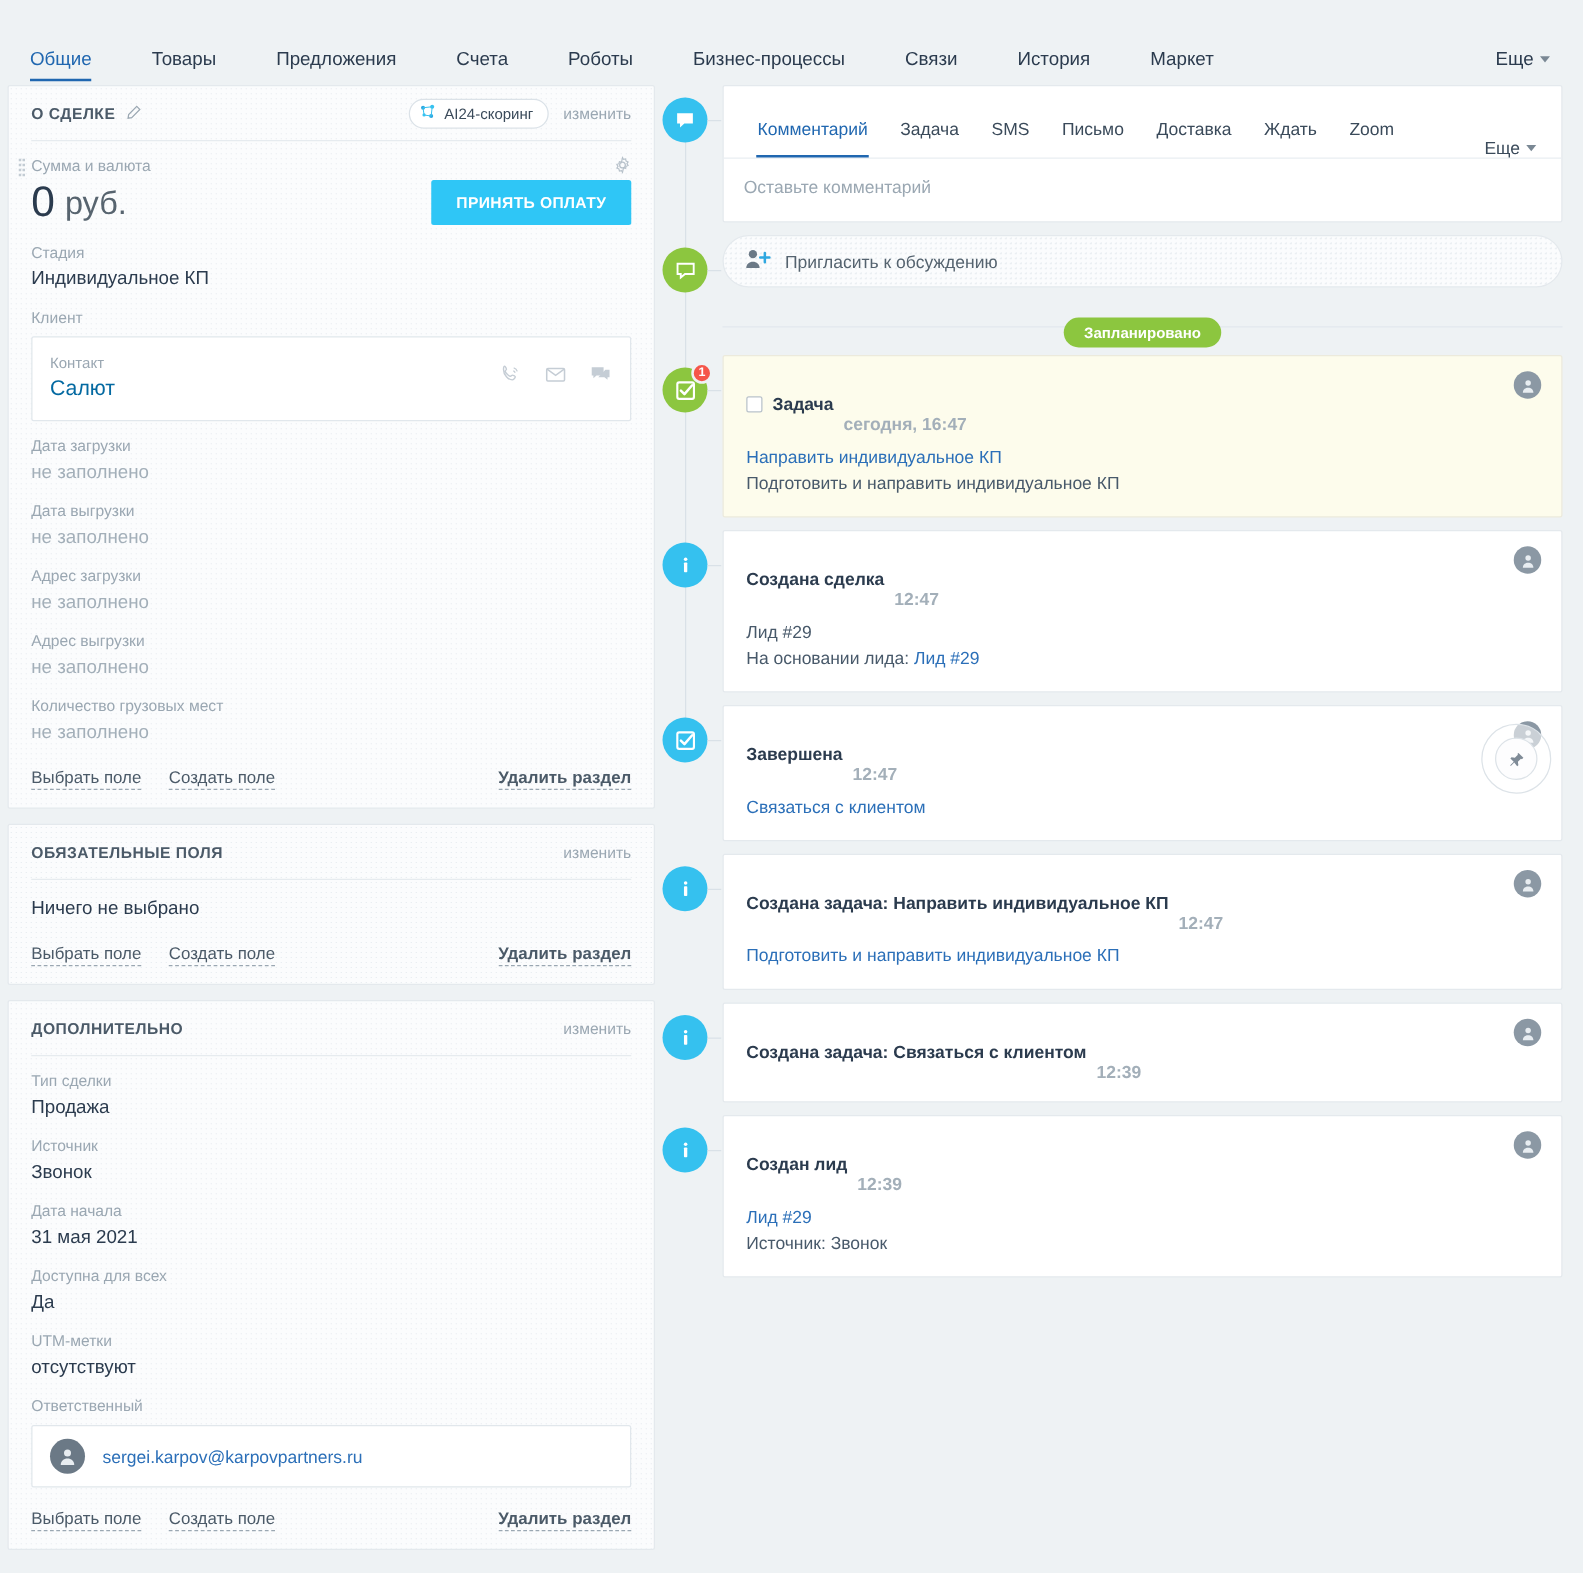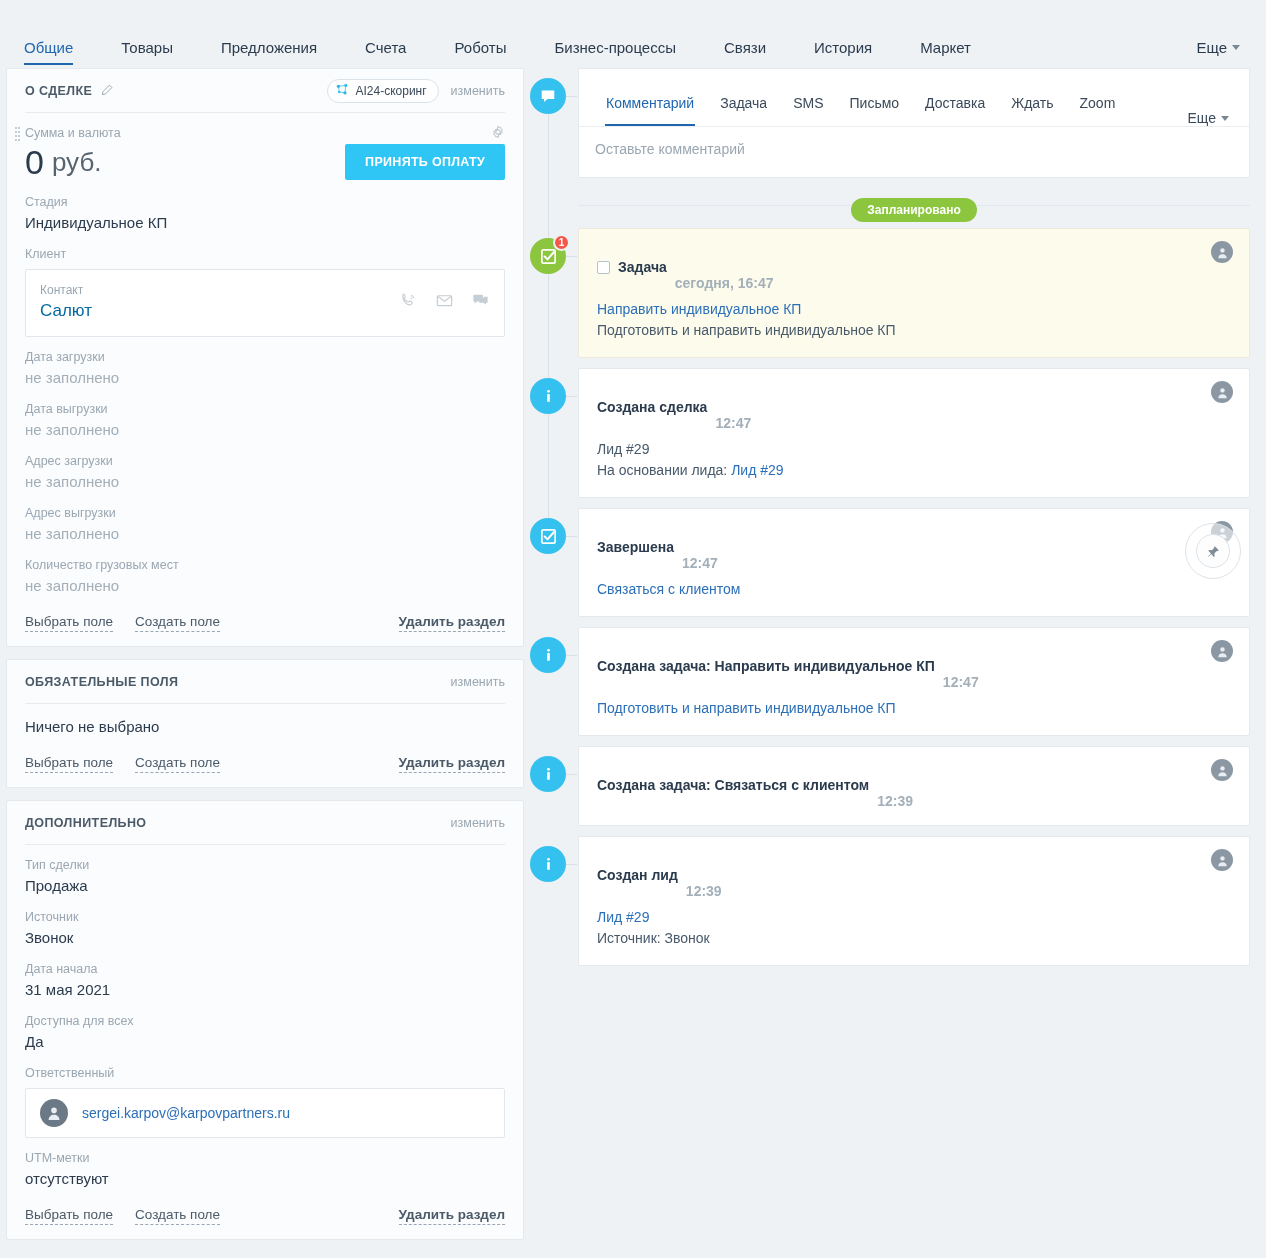--- a/index.html
+++ b/index.html
@@ -530,35 +530,35 @@
             <div class="field-label">Дата начала</div>
             <div class="field-value">31 мая 2021</div>
           </div>
           <div class="field">
             <div class="field-label">Доступна для всех</div>
             <div class="field-value">Да</div>
           </div>
         </div>
 
       <div class="field">
+        <div class="field-label">UTM-метки</div>
+        <div class="field-value">отсутствуют</div>
+      </div>
+
+      <div class="field">
         <div class="field-label">Ответственный</div>
         <div class="resp-box">
           <span class="avatar-lg">
             <svg width="16" height="16" viewBox="0 0 16 16">
                 <circle cx="8" cy="5.4" r="2.8" fill="#e8edf1"></circle>
                 <path d="M2.6 15c0-3.2 2.4-5.2 5.4-5.2s5.4 2 5.4 5.2z" fill="#e8edf1"></path>
               </svg>
           </span>
           <span class="resp-email">sergei.karpov@karpovpartners.ru</span>
         </div>
-      </div>
-
-      <div class="field">
-        <div class="field-label">UTM-метки</div>
-        <div class="field-value">отсутствуют</div>
       </div>
 
       <div class="card-foot">
         <span class="dot-link">Выбрать поле</span>
         <span class="dot-link">Создать поле</span>
         <span class="dot-link right">Удалить раздел</span>
       </div>
     </div>
   </div>
 
@@ -583,20 +583,37 @@
               <div class="ctab">Zoom</div>
               <div class="ctab-more">
                 <span>Еще</span>
                 <span class="caret-down"></span>
               </div>
             </div>
           <div class="composer-input">Оставьте комментарий</div>
         </div>
       </div>
 
+      <div class="row" style="margin-bottom:14px;">
+        <div class="row-icon ic-green">
+          <svg width="19" height="19" viewBox="0 0 20 20">
+              <path d="M3.2 4.2h13.6v8.6H9.5l-3.6 3v-3H3.2z" fill="none" stroke="#fff" stroke-width="1.6"></path>
+            </svg>
+        </div>
+        <div class="invite">
+          <span>
+            <svg width="22" height="18" viewBox="0 0 24 18">
+              <circle cx="8" cy="5" r="3.6" fill="#6b7986"></circle>
+              <path d="M2.2 17c0-3.3 2.6-5.4 5.8-5.4s5.8 2.1 5.8 5.4z" fill="#6b7986"></path>
+              <path d="M18.4 4v8M14.4 8h8" stroke="#2fa8e0" stroke-width="2.2" stroke-linecap="round"></path>
+            </svg>
+          </span>
+          <span class="invite-text">Пригласить к обсуждению</span>
+        </div>
+      </div>
 
       <div class="sep">
         <span class="chip chip-green">Запланировано</span>
       </div>
 
       <div class="row">
         <div class="row-icon ic-green">
           <span class="badge-1">1</span>
           <svg width="19" height="19" viewBox="0 0 20 20">
               <rect x="3" y="3" width="14" height="14" rx="1.6" fill="none" stroke="#fff" stroke-width="1.8"></rect>

